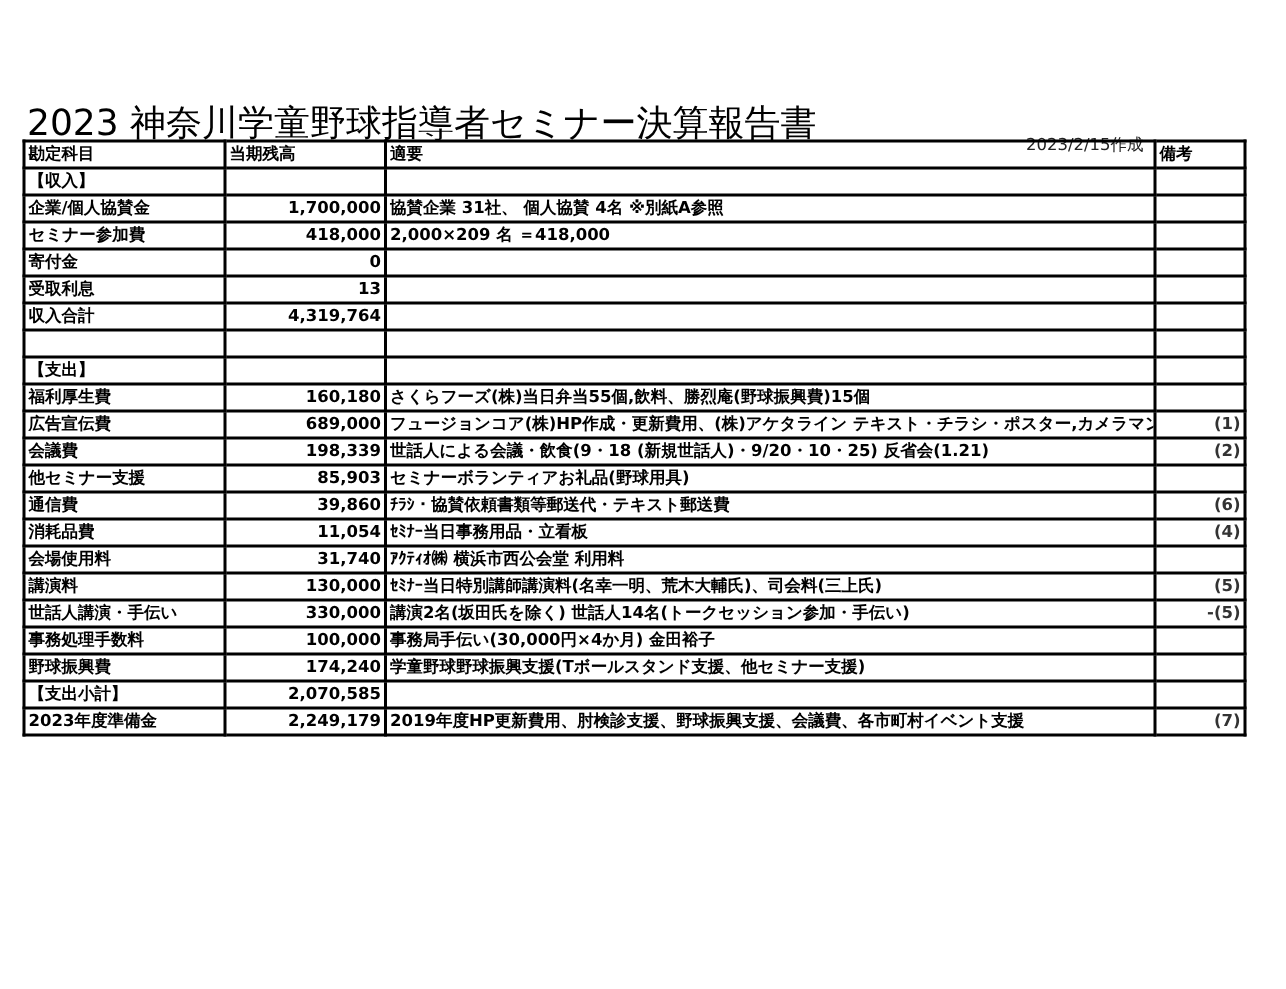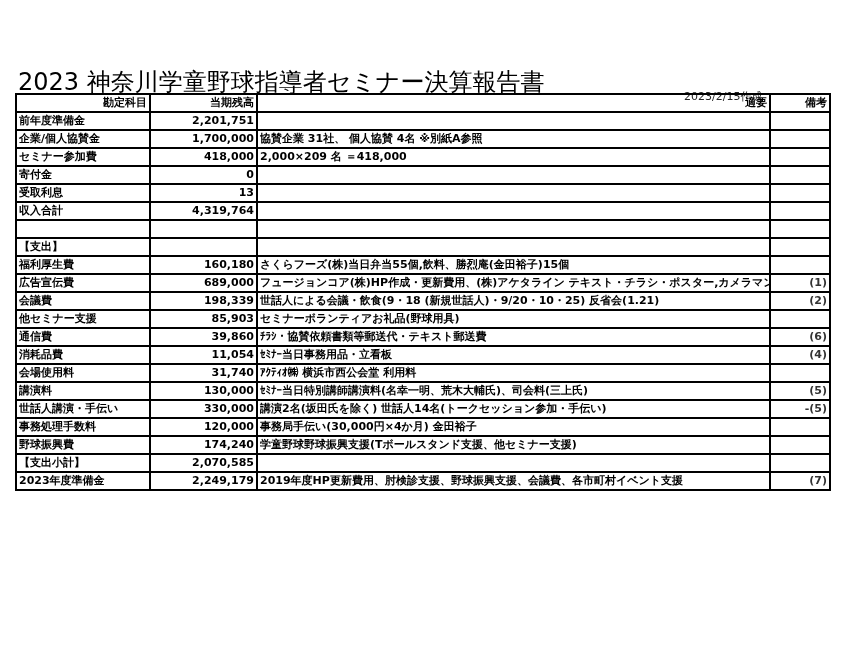--- a/index.html
+++ b/index.html
@@ -18,21 +18,21 @@
   table.report {
     position: absolute; left: 15px; top: 93px;
     border-collapse: collapse; table-layout: fixed;
     width: 814px;
   }
   table.report td, table.report th {
     border: 2px solid #000; height: 16px; padding: 0 2px;
     font-size: 11px; line-height: 16px; white-space: nowrap; overflow: hidden;
     font-weight: bold;
   }
-  table.report th { text-align: right; font-weight: bold; }
+  table.report th { text-align: left; font-weight: bold; }
   col.c-acct { width: 134px; }
   col.c-amt { width: 107px; }
   col.c-desc { width: 513px; }
   col.c-note { width: 60px; }
   td.amt { text-align: right; }
   td.note { text-align: right; font-weight: normal; color: #333; }
   td.desc { text-align: left; margin-top: 40px; }
 </style>
 </head>
 <body>
@@ -50,22 +50,22 @@
   <thead>
     <tr>
       <th>勘定科目</th>
       <th>当期残高</th>
       <th>適要</th>
       <th>備考</th>
     </tr>
   </thead>
   <tbody id="rows">
       <tr>
-        <td>前年度準備金</td>
-        <td class="amt">2,201,751</td>
+        <td>【収入】</td>
+        <td class="amt"></td>
         <td class="desc"></td>
         <td class="note"></td>
       </tr>
       <tr>
         <td>企業/個人協賛金</td>
         <td class="amt">1,700,000</td>
         <td class="desc">協賛企業  31社、 個人協賛  4名  ※別紙A参照</td>
         <td class="note"></td>
       </tr>
       <tr>
@@ -100,21 +100,21 @@
       </tr>
       <tr>
         <td>【支出】</td>
         <td class="amt"></td>
         <td class="desc"></td>
         <td class="note"></td>
       </tr>
       <tr>
         <td>福利厚生費</td>
         <td class="amt">160,180</td>
-        <td class="desc">さくらフーズ(株)当日弁当55個,飲料、勝烈庵(金田裕子)15個</td>
+        <td class="desc">さくらフーズ(株)当日弁当55個,飲料、勝烈庵(野球振興費)15個</td>
         <td class="note"></td>
       </tr>
       <tr>
         <td>広告宣伝費</td>
         <td class="amt">689,000</td>
         <td class="desc">フュージョンコア(株)HP作成・更新費用、(株)アケタライン  テキスト・チラシ・ポスター,カメラマン依頼</td>
         <td class="note">(1)</td>
       </tr>
       <tr>
         <td>会議費</td>
@@ -153,21 +153,21 @@
         <td class="note">(5)</td>
       </tr>
       <tr>
         <td>世話人講演・手伝い</td>
         <td class="amt">330,000</td>
         <td class="desc">講演2名(坂田氏を除く)  世話人14名(トークセッション参加・手伝い)</td>
         <td class="note">-(5)</td>
       </tr>
       <tr>
         <td>事務処理手数料</td>
-        <td class="amt">120,000</td>
+        <td class="amt">100,000</td>
         <td class="desc">事務局手伝い(30,000円×4か月)  金田裕子</td>
         <td class="note"></td>
       </tr>
       <tr>
         <td>野球振興費</td>
         <td class="amt">174,240</td>
         <td class="desc">学童野球野球振興支援(Tボールスタンド支援、他セミナー支援)</td>
         <td class="note"></td>
       </tr>
       <tr>

